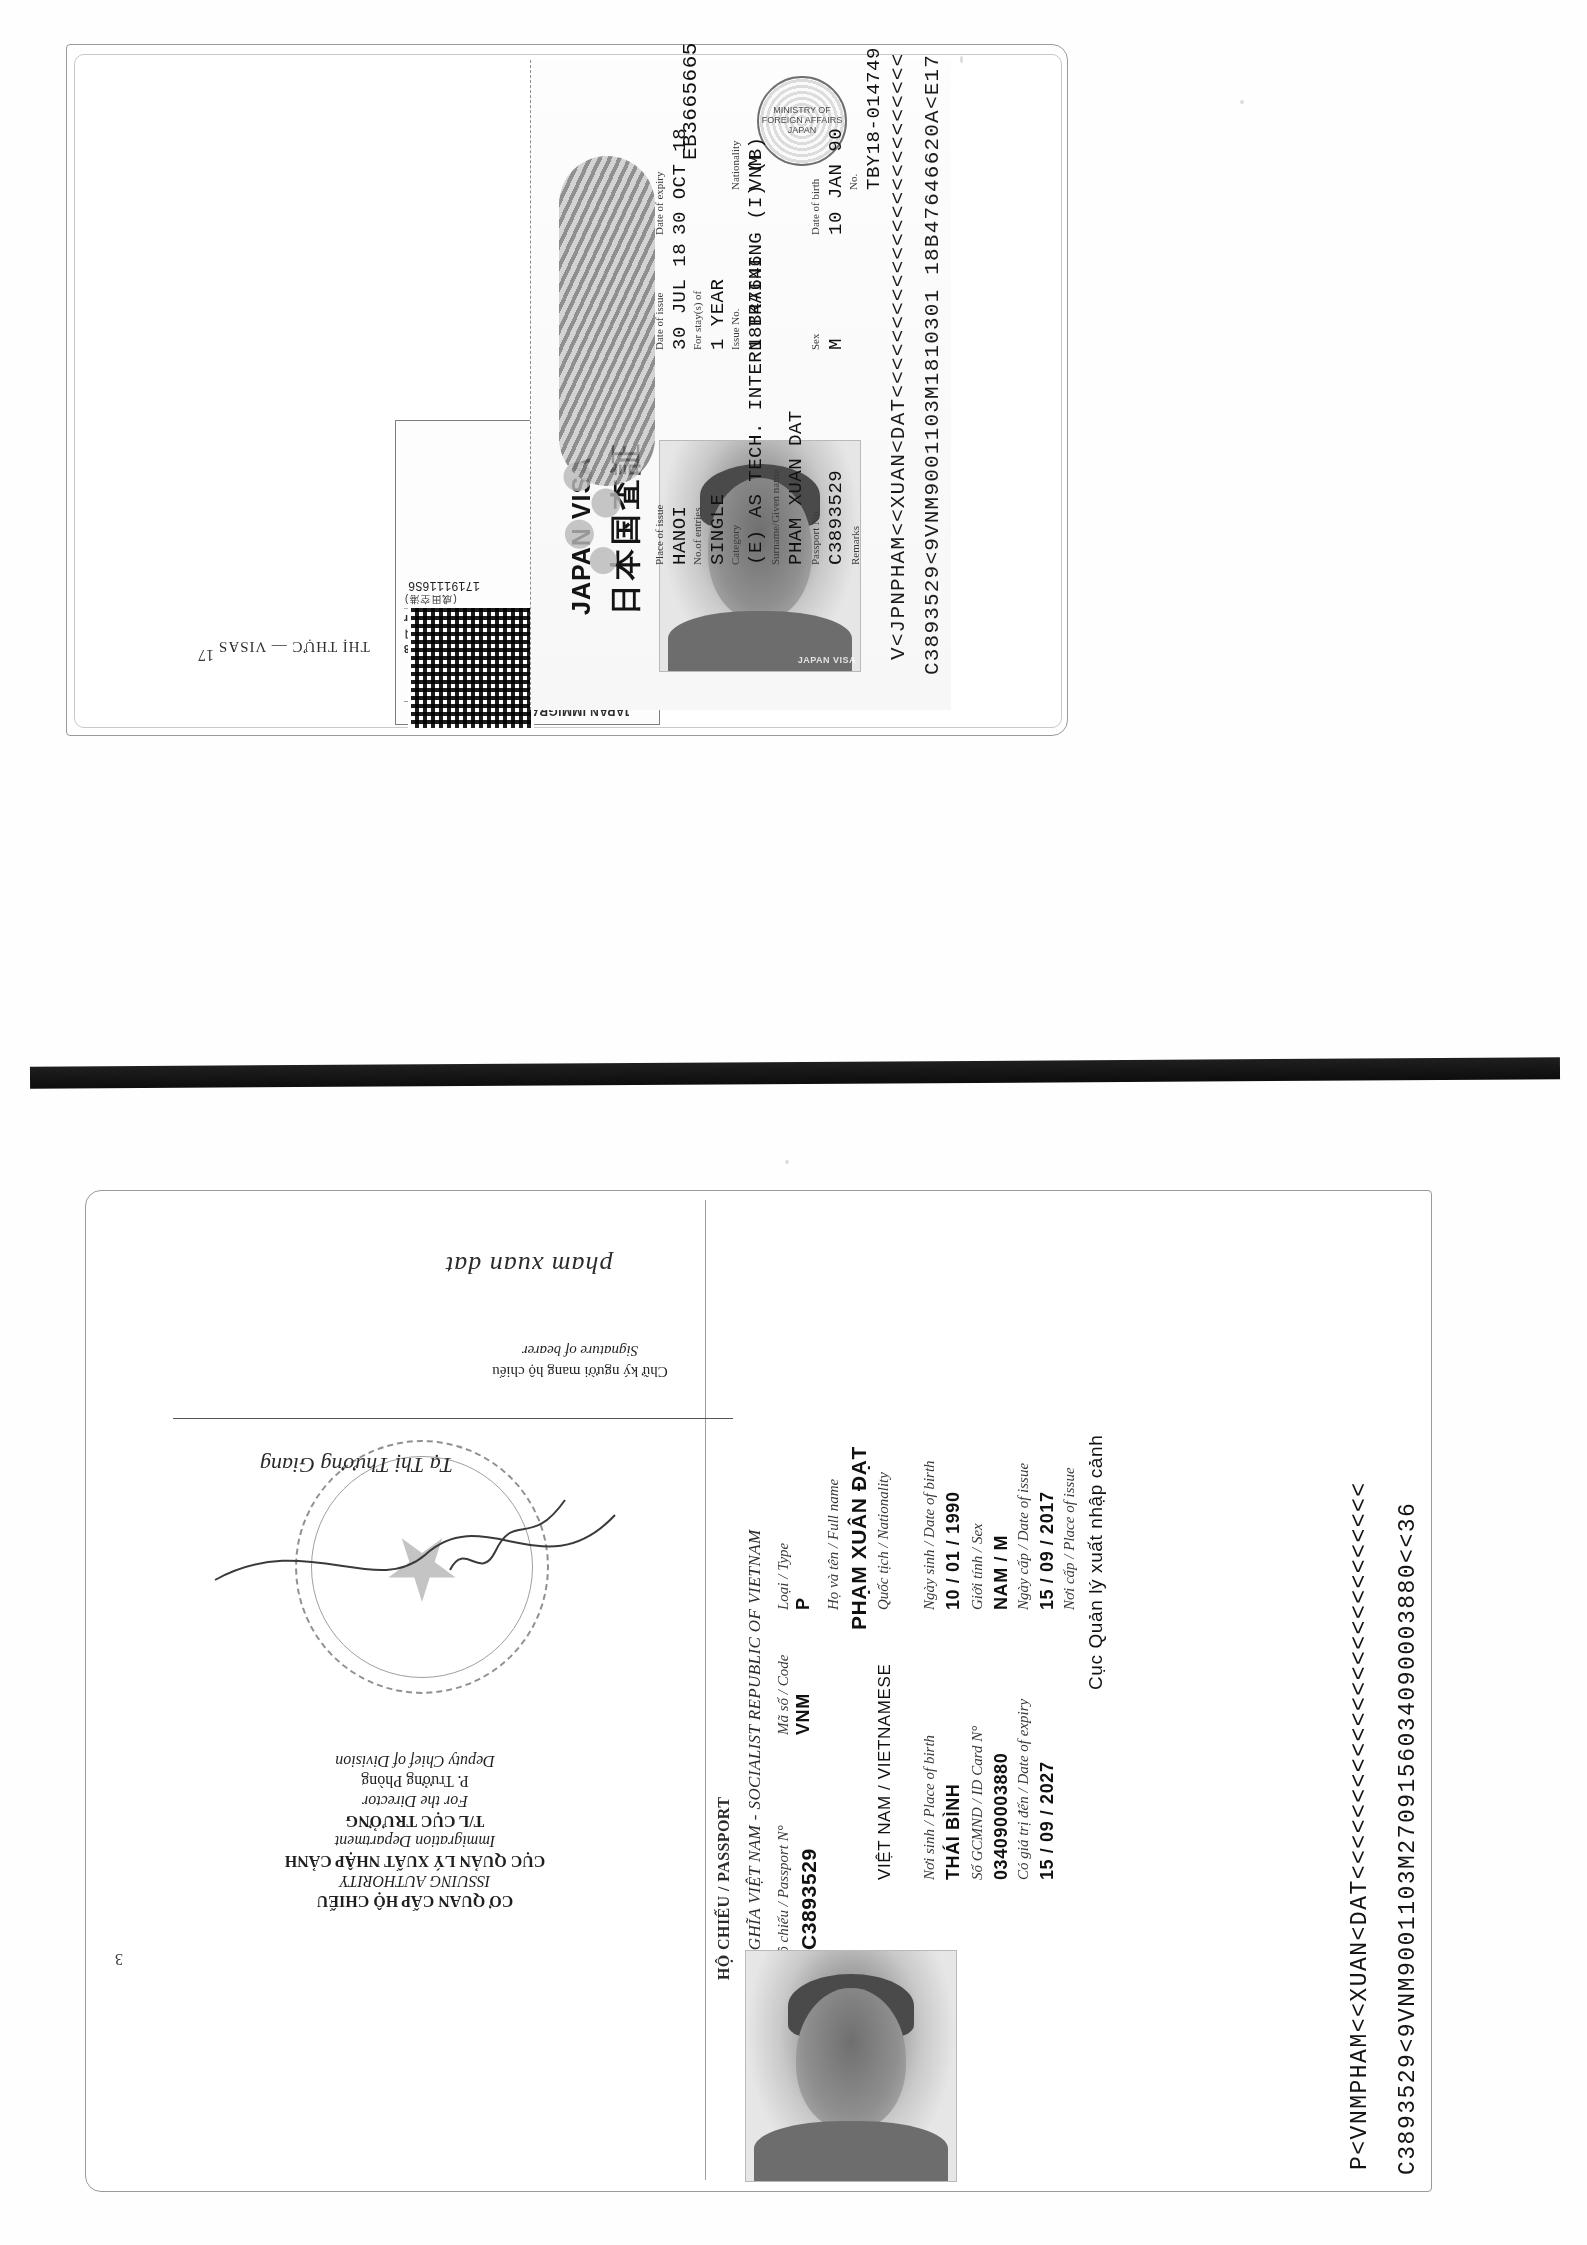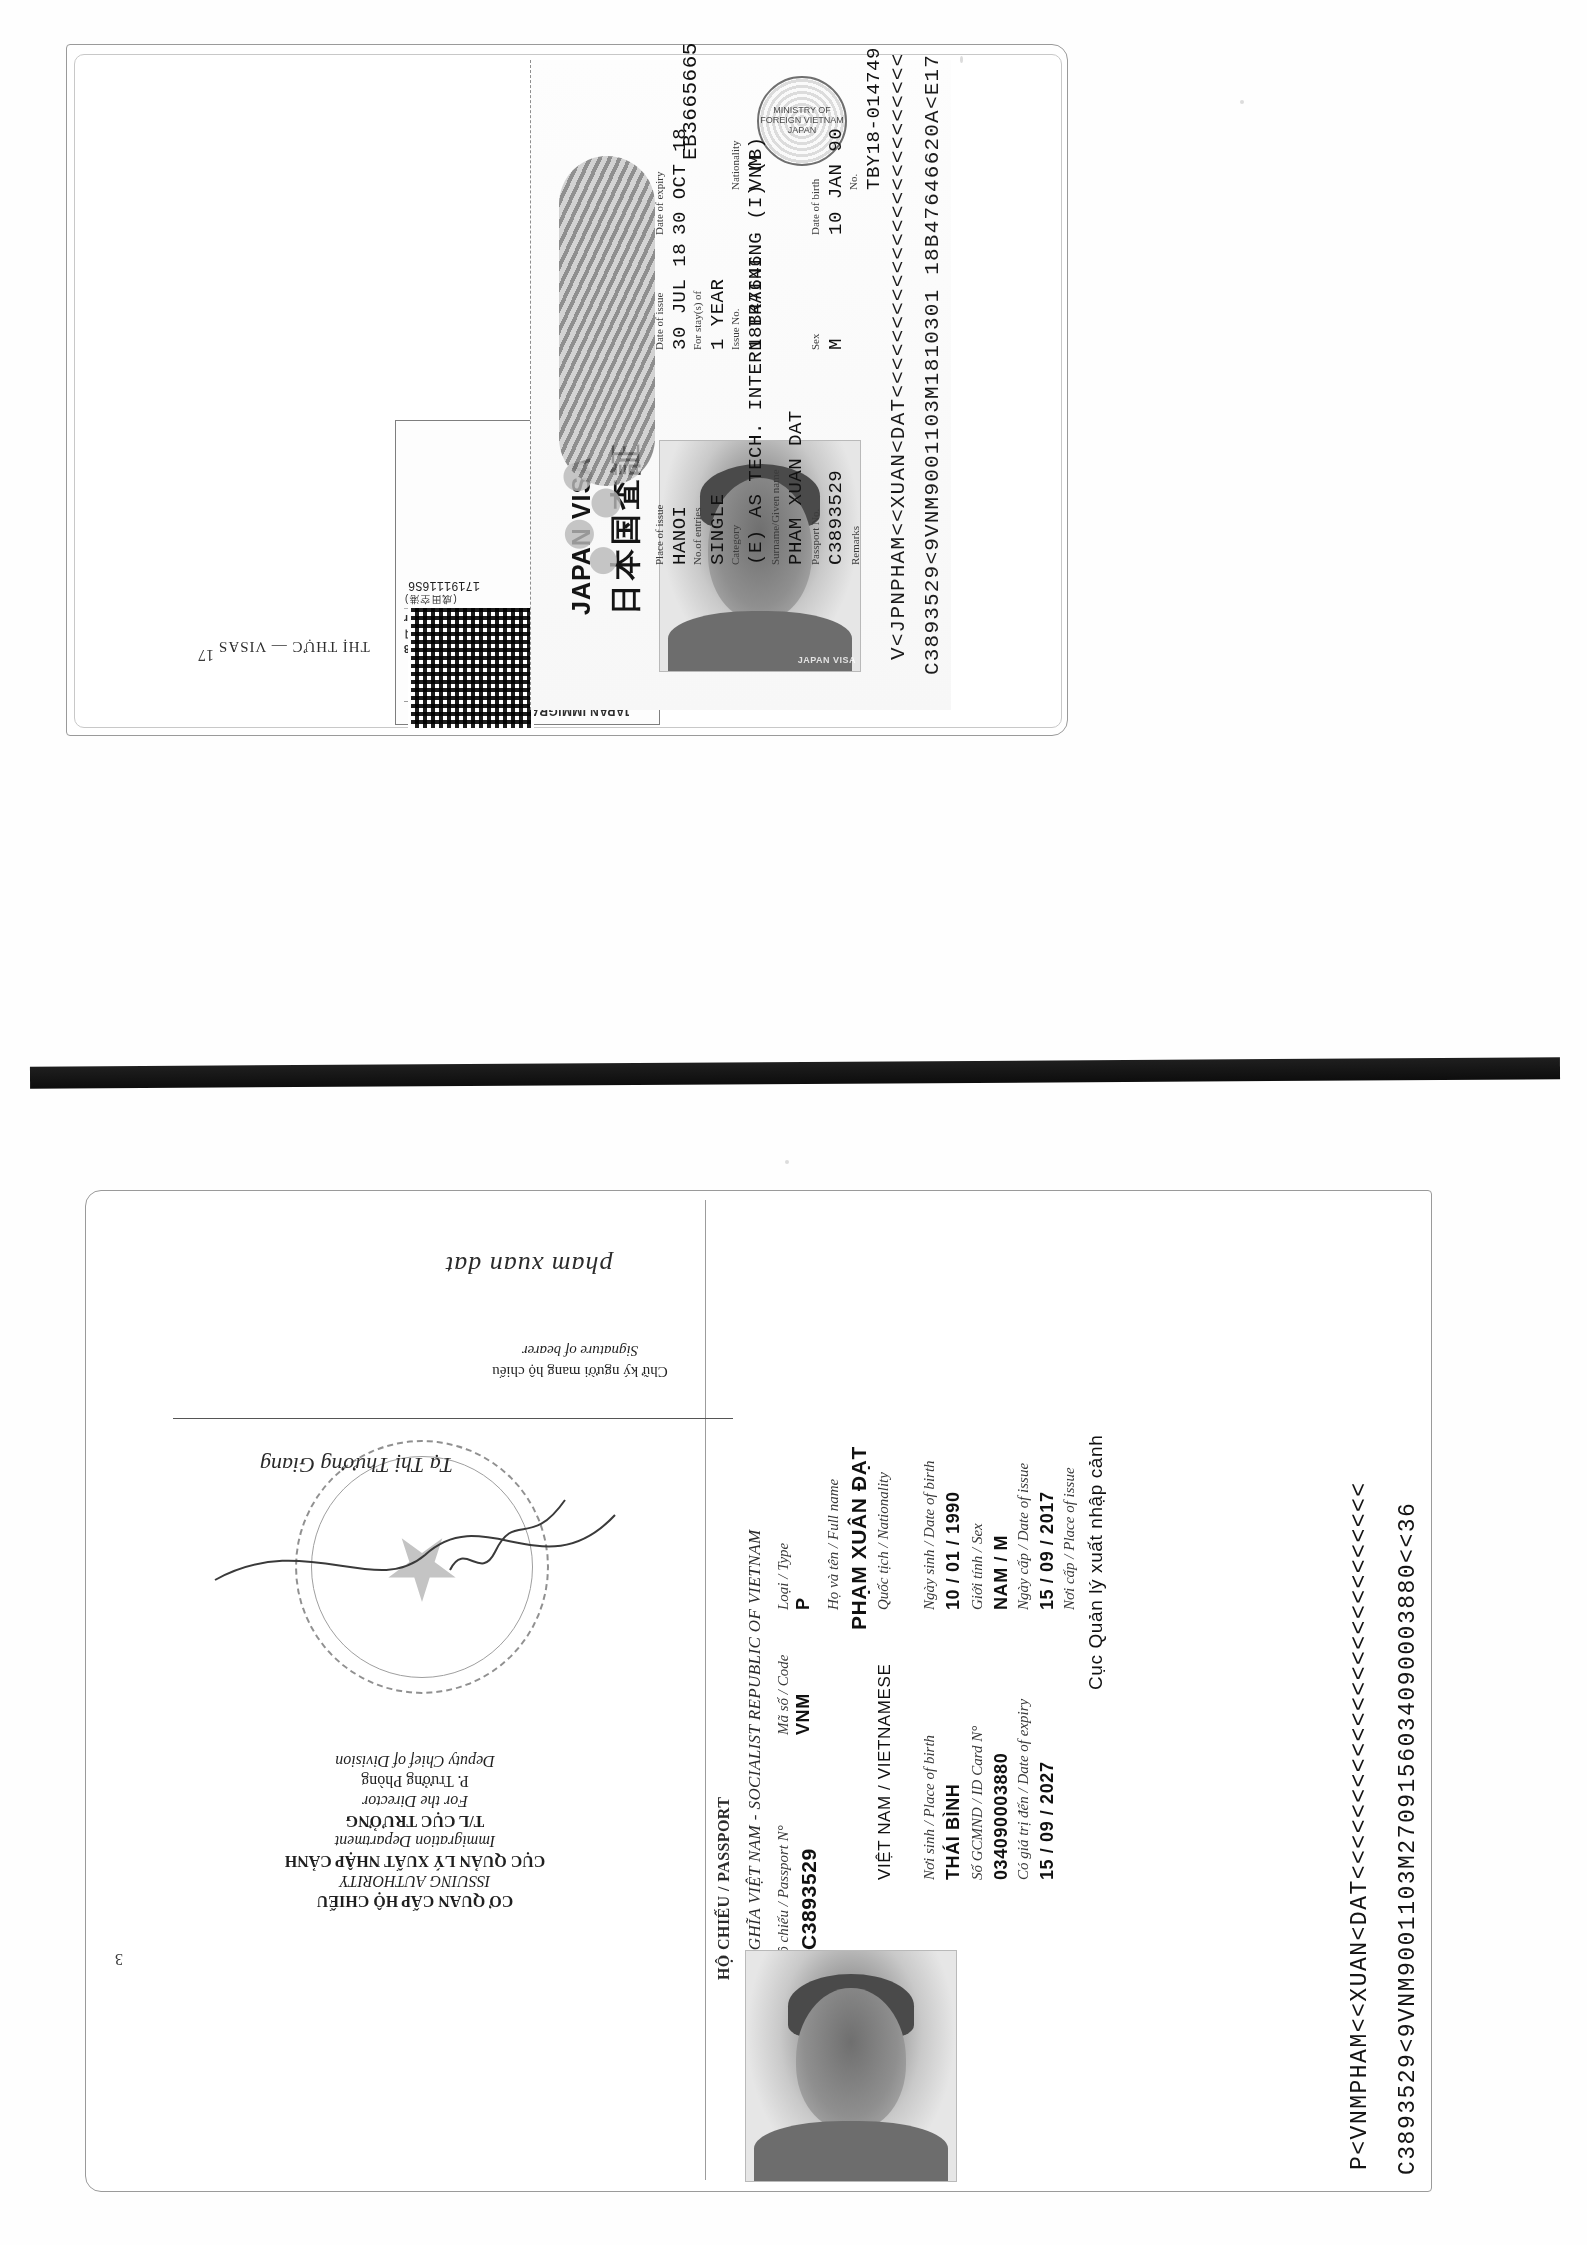--- a/index.html
+++ b/index.html
@@ -467,21 +467,21 @@
     <div class="qr-caption" style="white-space: pre;">KKYY860728I
 PN765456I1FA</div>
 
     <div class="visa-card">
 
       <div class="vtitle" style="left:36px; top:555px;">JAPAN VISA</div>
       <div class="vtitle" style="left:74px; top:555px; font-size:31px; letter-spacing:4px;">日本国査証</div>
 
       <div class="sakura" style="left:26px; top:395px;"></div>
       <div class="seal-japan" style="left:226px; top:16px;">
-        <span>MINISTRY OF FOREIGN VIETNAM JAPAN</span>
+        <span>MINISTRY OF FOREIGN AFFAIRS JAPAN</span>
       </div>
       <div class="ribbon-stamp" style="left:28px; top:96px;"></div>
 
       <div class="photo" style="left:128px; top:380px; width:200px; height:230px;">
         <div class="hair"></div>
         <div class="head"></div>
         <div class="shoulders"></div>
         <div class="wm">JAPAN VISA</div>
       </div>
 

